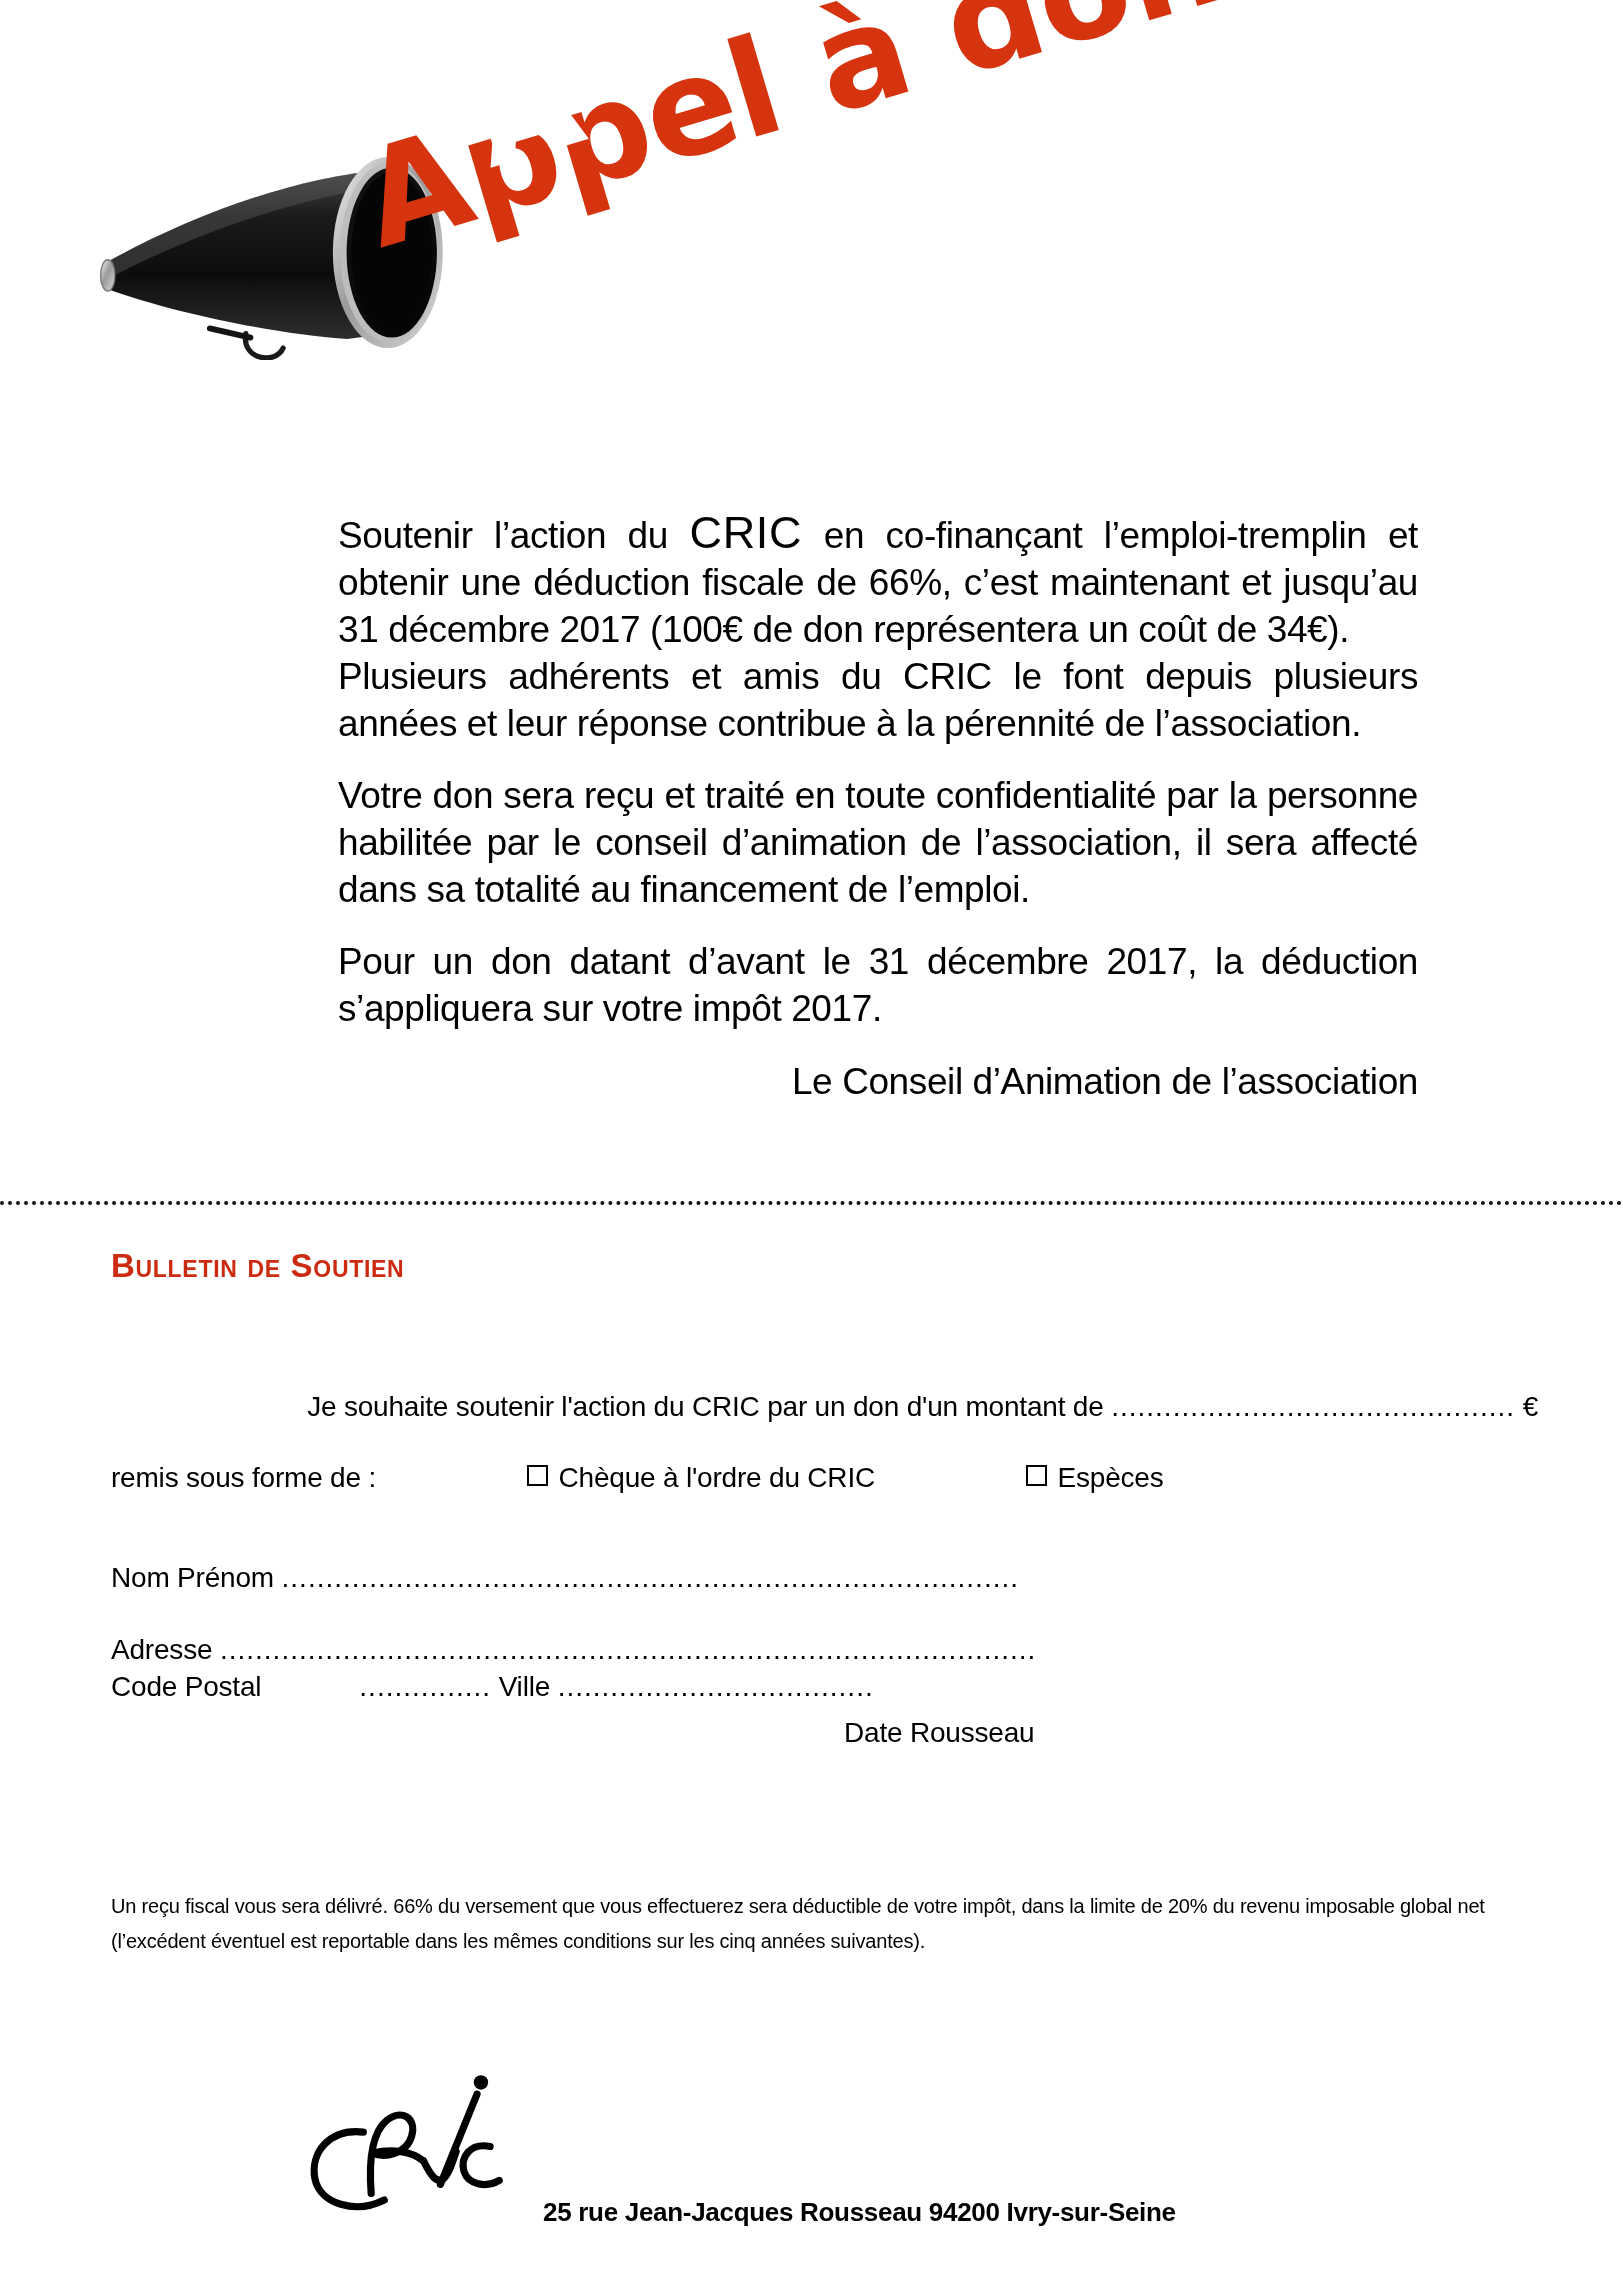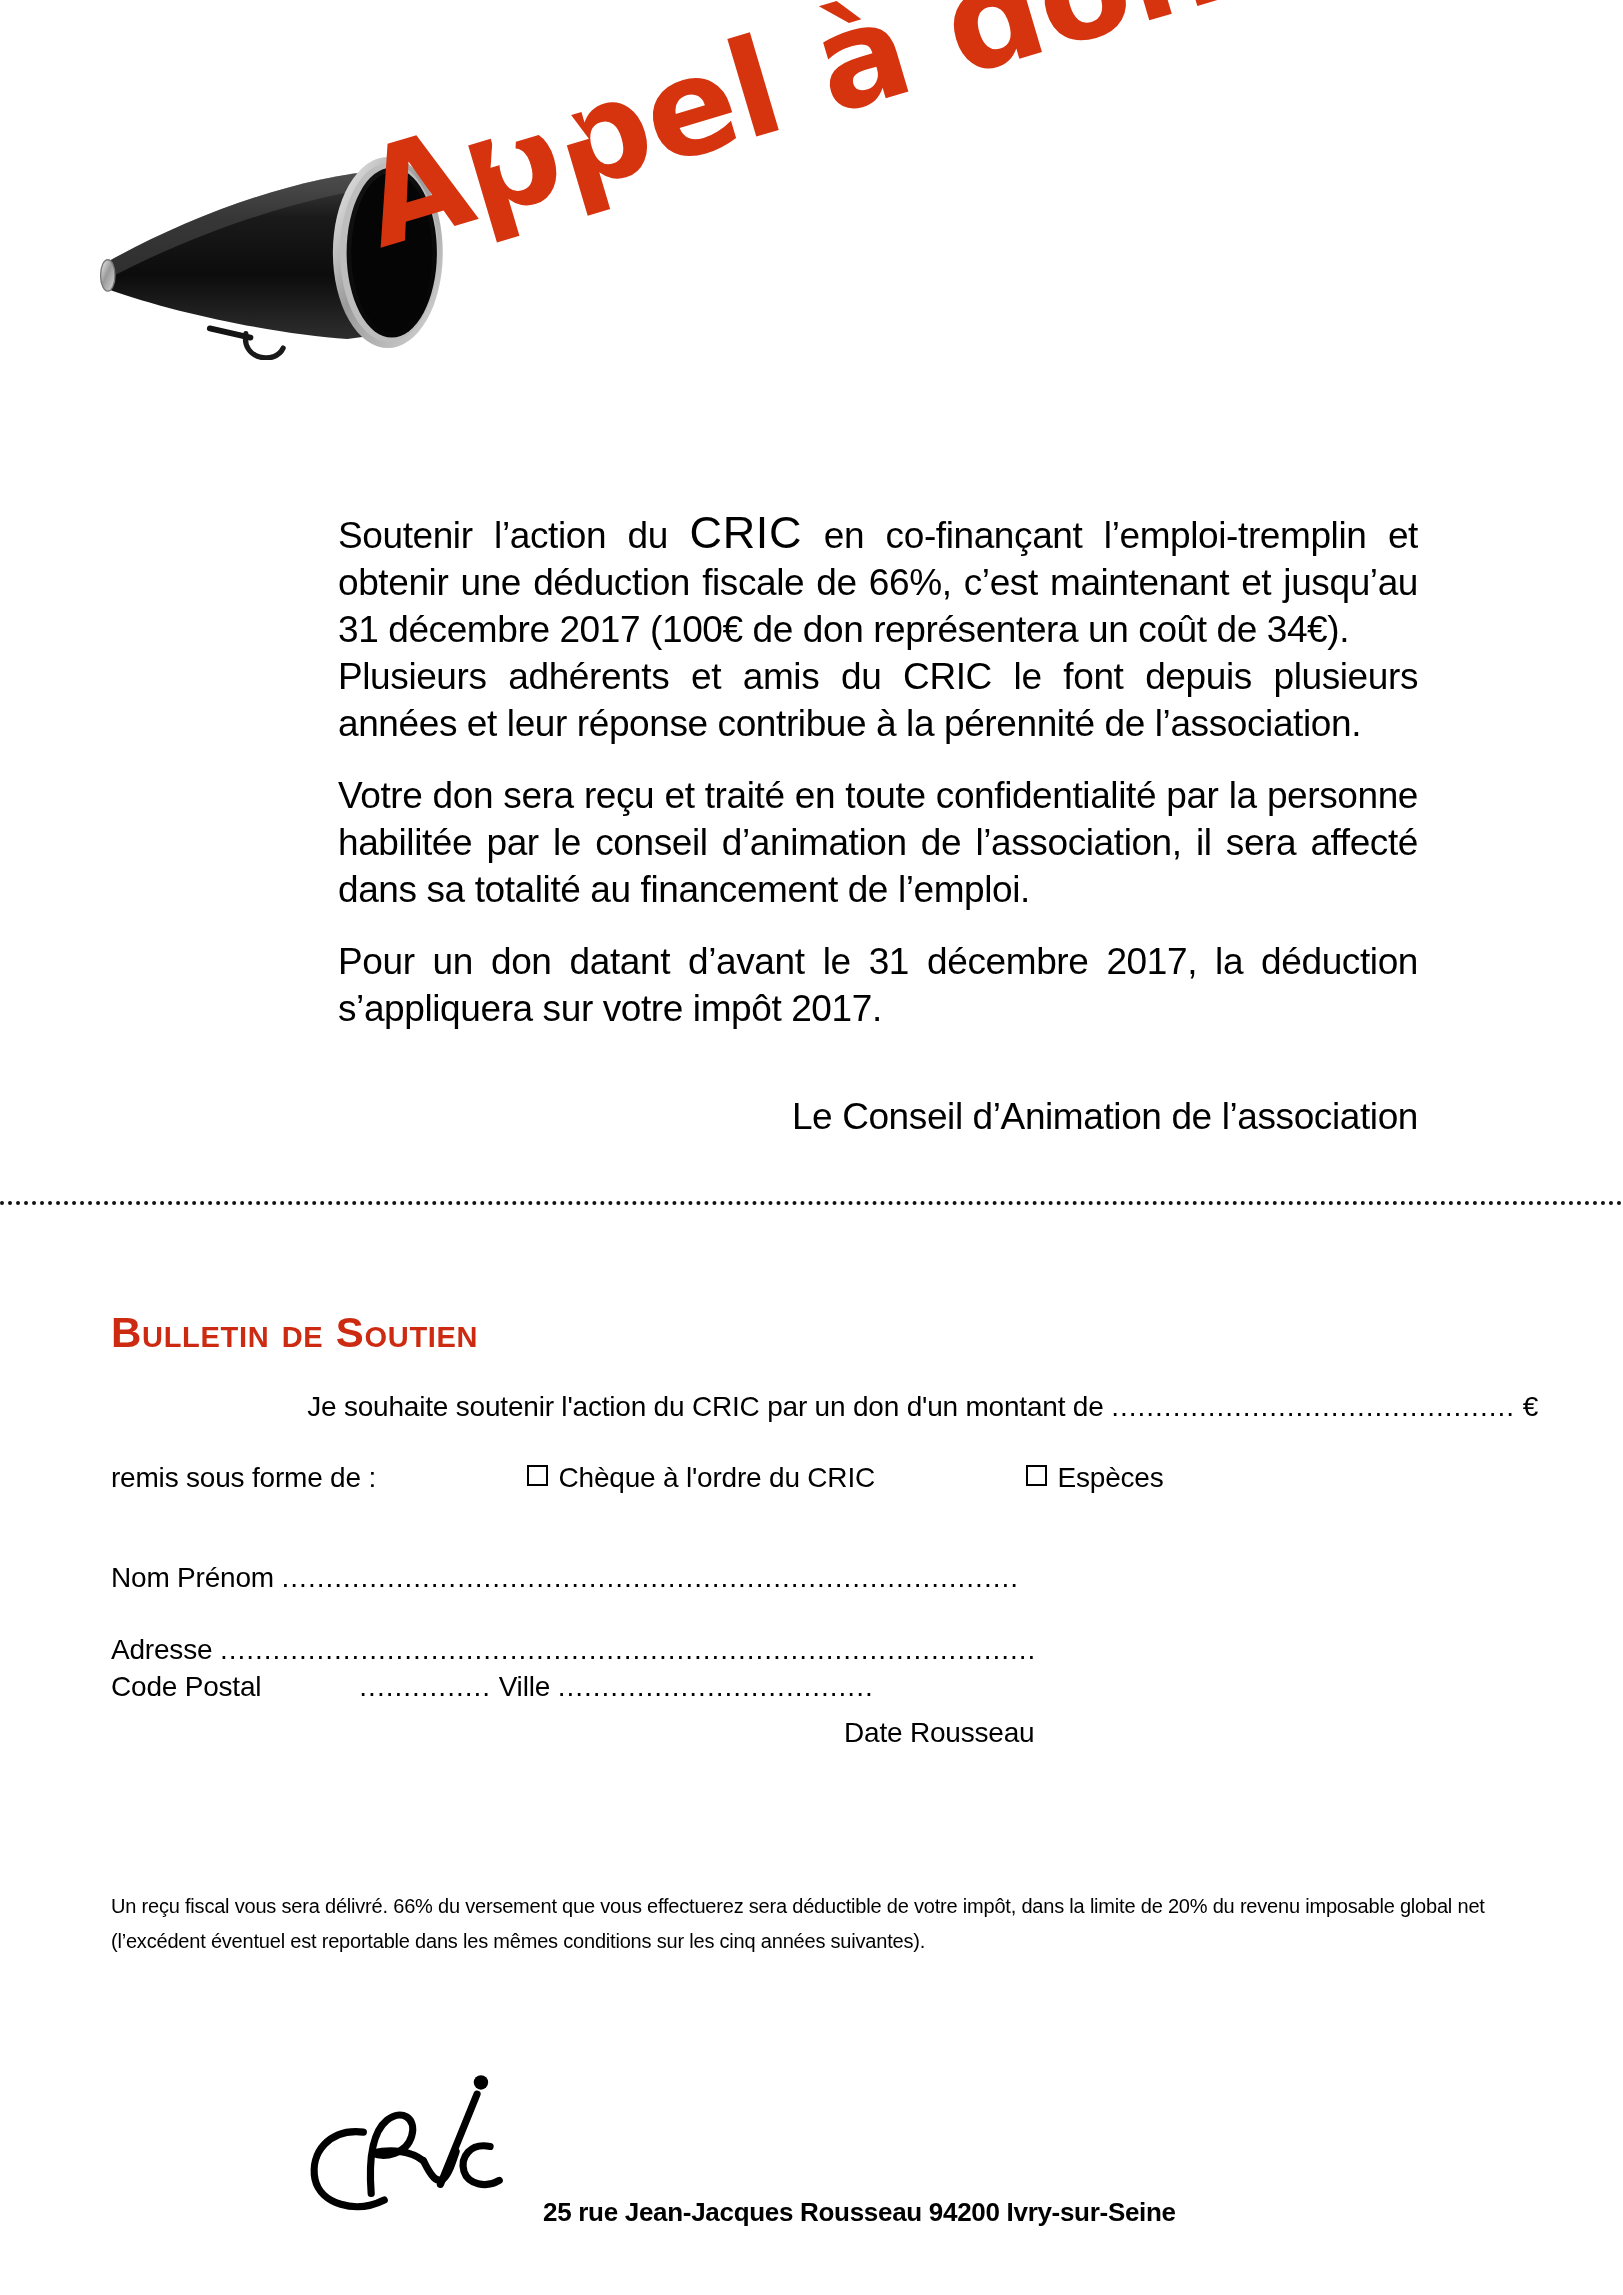--- a/index.html
+++ b/index.html
@@ -82,21 +82,21 @@
     text-align: justify;
     margin: 0 0 25px 0;
     letter-spacing: -0.4px;
   }
   .para:last-child { margin-bottom: 0; }
   .para .big {
     font-size: 45px;
     letter-spacing: 0.7px;
   }
   #signature-line {
-    margin-top: 61px;
+    margin-top: 26px;
     text-align: right;
     font-family: "Liberation Sans", sans-serif;
     font-size: 37px;
     line-height: 47px;
     letter-spacing: -0.4px;
   }
 
   
   #separator {
     position: absolute;
@@ -104,24 +104,24 @@
     top: 1201px;
     width: 1623px;
     height: 0;
     border-top: 4.6px dotted #111111;
   }
 
   
   #bulletin-heading {
     position: absolute;
     left: 111px;
-    top: 1303px;
+    top: 1236px;
     font-family: "Liberation Sans", sans-serif;
     font-weight: bold;
-    font-size: 42px;
+    font-size: 33px;
     line-height: 59px;
     color: #CC2B12;
     font-variant: small-caps;
     letter-spacing: 0.7px;
   }
 
   
   #form-block {
     position: absolute;
     left: 111px;

